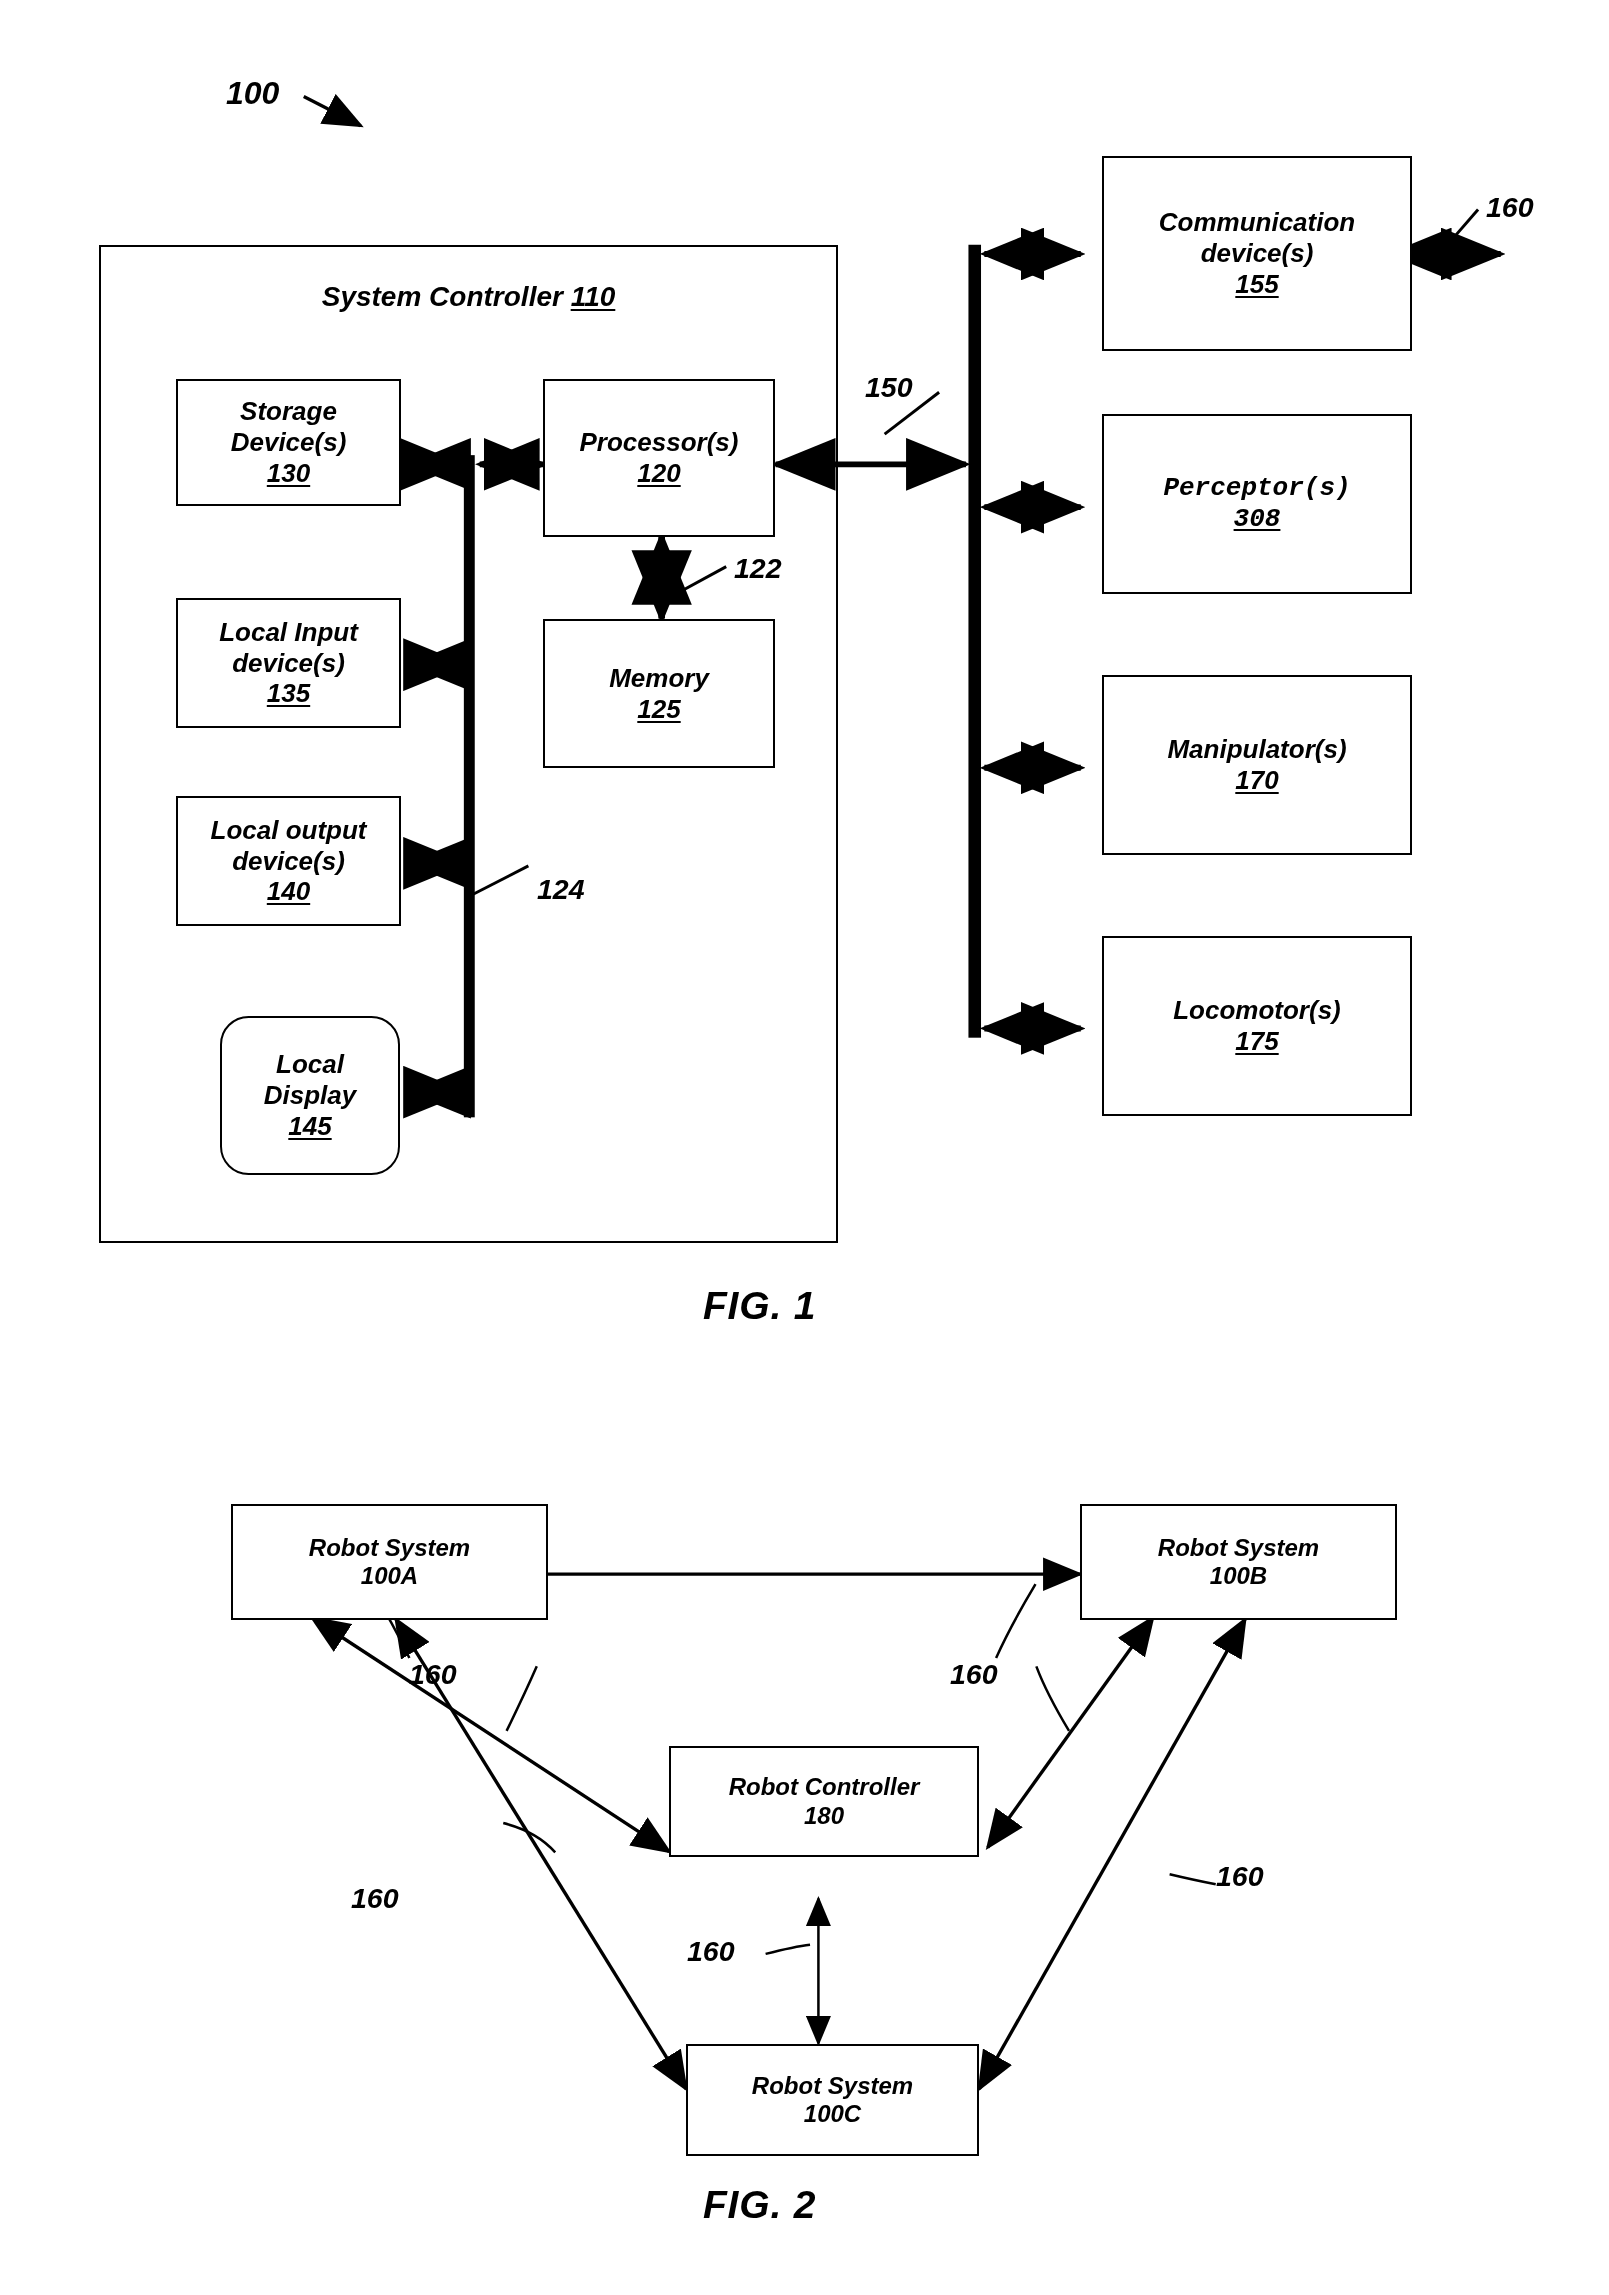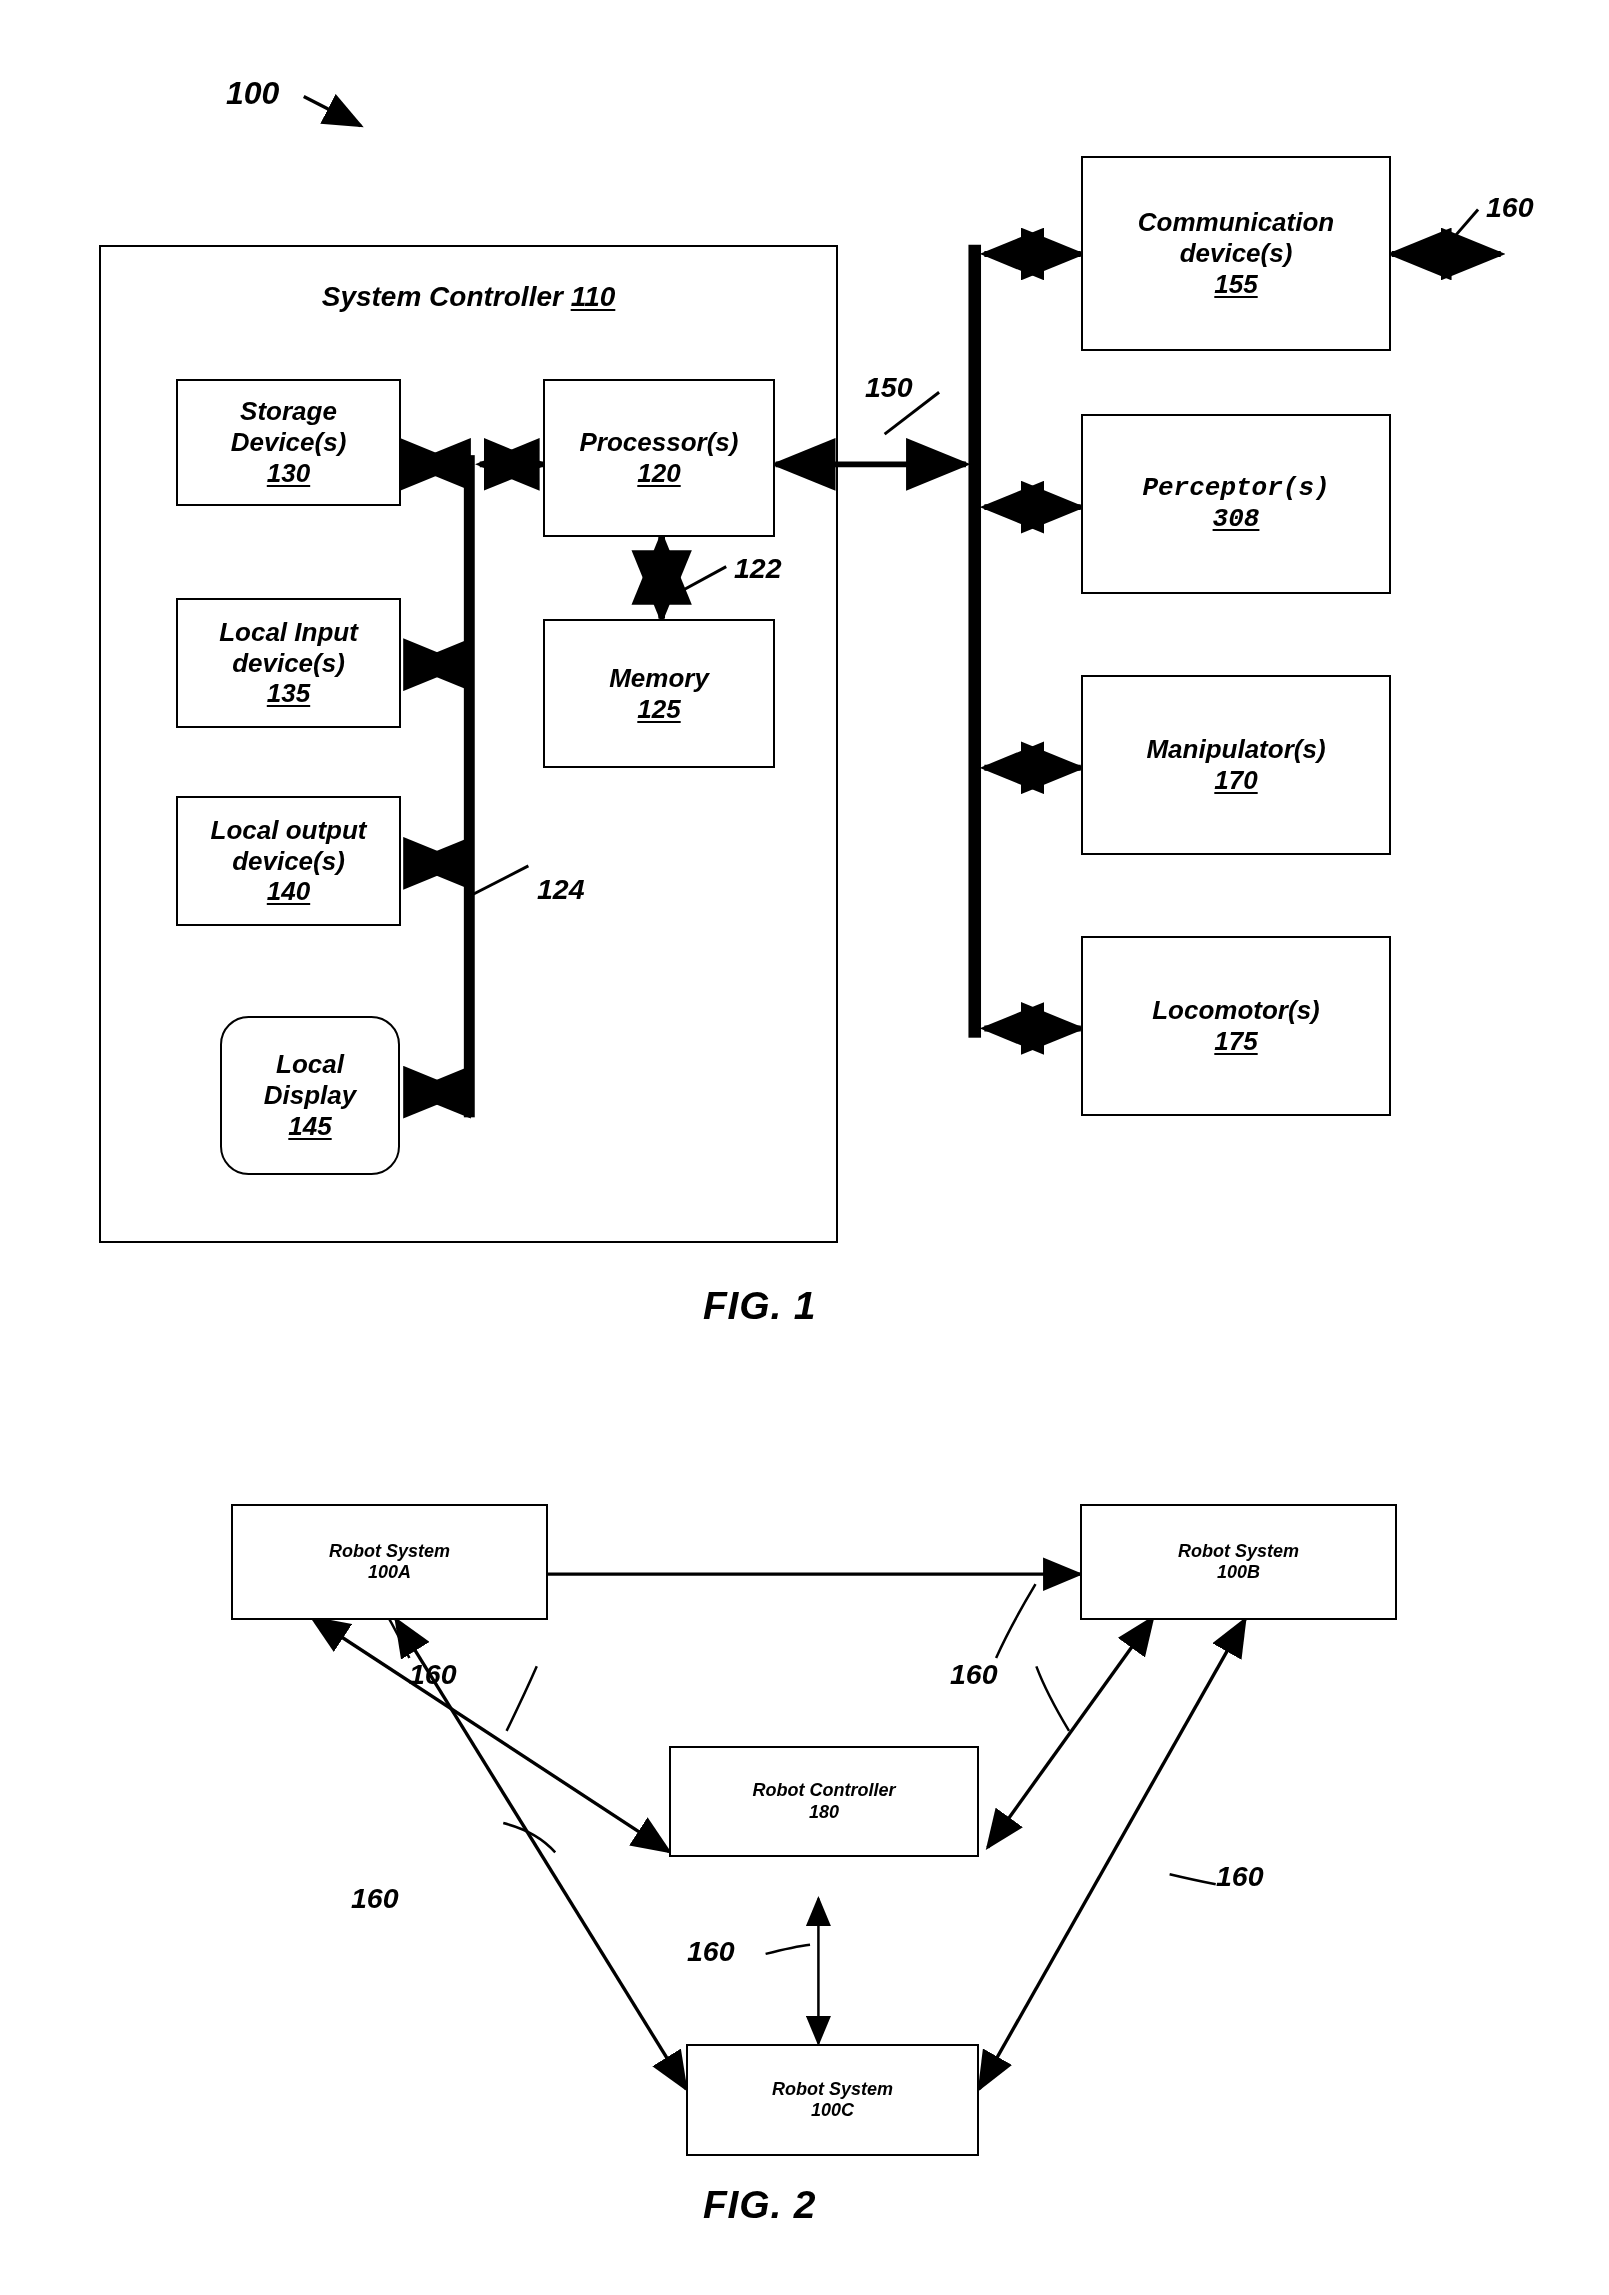--- a/index.html
+++ b/index.html
@@ -70,22 +70,22 @@
     text-align: center;
     font-style: italic;
     font-weight: 700;
     font-size: 28px;
     line-height: 1.25;
     white-space: nowrap;
   }
   .sc-title .num { text-decoration: underline; text-underline-offset: 3.4px; }
   
   .fs-inner { font-size: 26px; }
-  .fs-right { font-size: 26px; }
-  .fs-fig2  { font-size: 18px; justify-content: center; }
+  .fs-right { font-size: 26px; margin-left: 21px; }
+  .fs-fig2  { font-size: 24px; justify-content: center; }
 </style>
 </head>
 <body>
 
 <div class="page">
 
   <svg class="layer" viewBox="0 0 1920 2738">
     <defs>
       <marker id="ah" markerWidth="11" markerHeight="9" refX="10.2" refY="4.5" orient="auto" markerUnits="strokeWidth">
         <path d="M0,0 L11,4.5 L0,9 z" fill="#000"></path>

